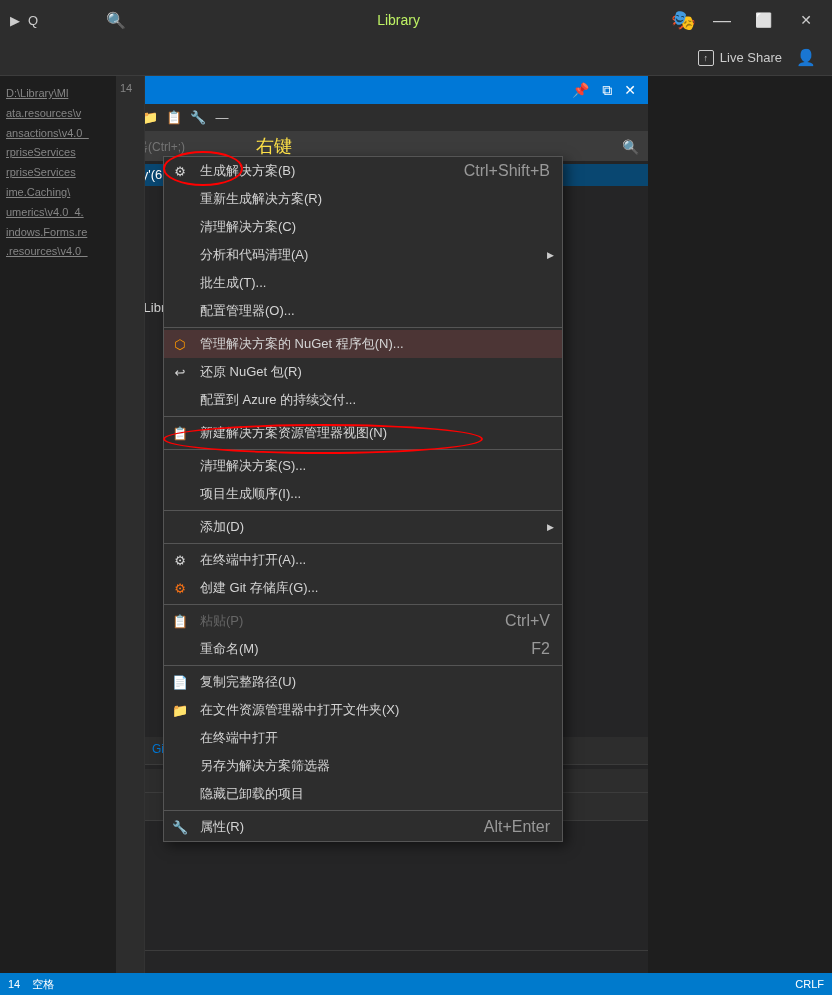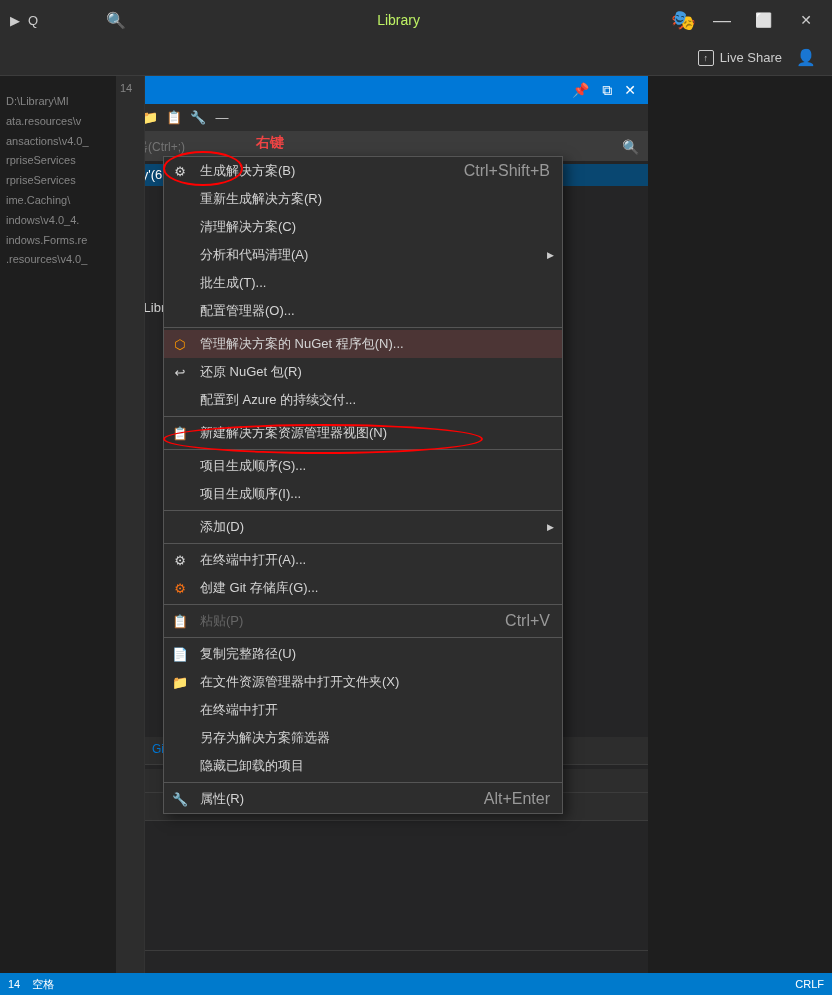--- a/index.html
+++ b/index.html
@@ -242,23 +242,23 @@
     
     .annotation-circle {
       position: absolute;
       border: 2px solid red;
       border-radius: 50%;
       pointer-events: none;
       z-index: 200;
     }
     .annotation-text {
       position: absolute;
-      color: #ef4444;
-      font-size: 14px;
-      font-weight: bold;
+      color: #fde047;
+      font-size: 18px;
+      font-weight: normal;
       pointer-events: none;
       z-index: 200;
     }
     .props-title {
       height: 24px;
       display: flex;
       align-items: center;
       padding: 0 8px;
       font-size: 12px;
       color: #ccc;
@@ -549,21 +549,21 @@
       <div class="ctx-separator"></div>
 
       <div class="ctx-item">
         <span class="ctx-icon">📋</span>
         <span>新建解决方案资源管理器视图(N)</span>
       </div>
 
       <div class="ctx-separator"></div>
 
       <div class="ctx-item">
-        <span>项目生成顺序(S)...</span>
+        <span>清理解决方案(S)...</span>
       </div>
       <div class="ctx-item">
         <span>项目生成顺序(I)...</span>
       </div>
 
       <div class="ctx-separator"></div>
 
       <div class="ctx-item has-submenu">
         <span>添加(D)</span>
       </div>
@@ -579,20 +579,24 @@
         <span>创建 Git 存储库(G)...</span>
       </div>
 
       <div class="ctx-separator"></div>
 
       <div class="ctx-item disabled">
         <span class="ctx-icon">📋</span>
         <span>粘贴(P)</span>
         <span class="ctx-shortcut">Ctrl+V</span>
       </div>
+      <div class="ctx-item">
+        <span>重命名(M)</span>
+        <span class="ctx-shortcut">F2</span>
+      </div>
 
       <div class="ctx-separator"></div>
 
       <div class="ctx-item">
         <span class="ctx-icon">📄</span>
         <span>复制完整路径(U)</span>
       </div>
       <div class="ctx-item">
         <span class="ctx-icon">📁</span>
         <span>在文件资源管理器中打开文件夹(X)</span>
@@ -619,28 +623,28 @@
 
     <div class="annotation-circle" style="left: 155px; top: 75px; width: 80px; height: 35px;"></div>
 
     <div class="annotation-text" style="left: 248px; top: 58px;">右键</div>
 
     <div class="annotation-circle" style="left: 155px; top: 348px; width: 320px; height: 30px;"></div>
 
   </div>
 
   <div style="position:absolute; left:0; top:76px; width:145px; bottom:0; background:#1e1e1e; overflow:hidden; border-right: 1px solid #333;">
-    <div style="padding: 16px 6px; font-size: 11px; color: #858585; line-height: 1.8;">
+    <div style="padding: 8px 6px; font-size: 11px; color: #858585; line-height: 1.8; text-decoration: underline;">
       <div>D:\Library\Ml</div>
       <div>ata.resources\v</div>
       <div>ansactions\v4.0_</div>
       <div>rpriseServices</div>
       <div>rpriseServices</div>
       <div>ime.Caching\</div>
-      <div>indows\v4.0_4.</div>
+      <div>umerics\v4.0_4.</div>
       <div>indows.Forms.re</div>
       <div>.resources\v4.0_</div>
     </div>
 
     <div class="scroll-indicator"></div>
 
     <div style="position:absolute; right:0; top:0; bottom:0; width:28px; background:#2d2d2d; display:flex; flex-direction:column; padding:6px 4px; gap:2px;">
       <span style="font-size:11px; color:#858585;">14</span>
     </div>
   </div>

